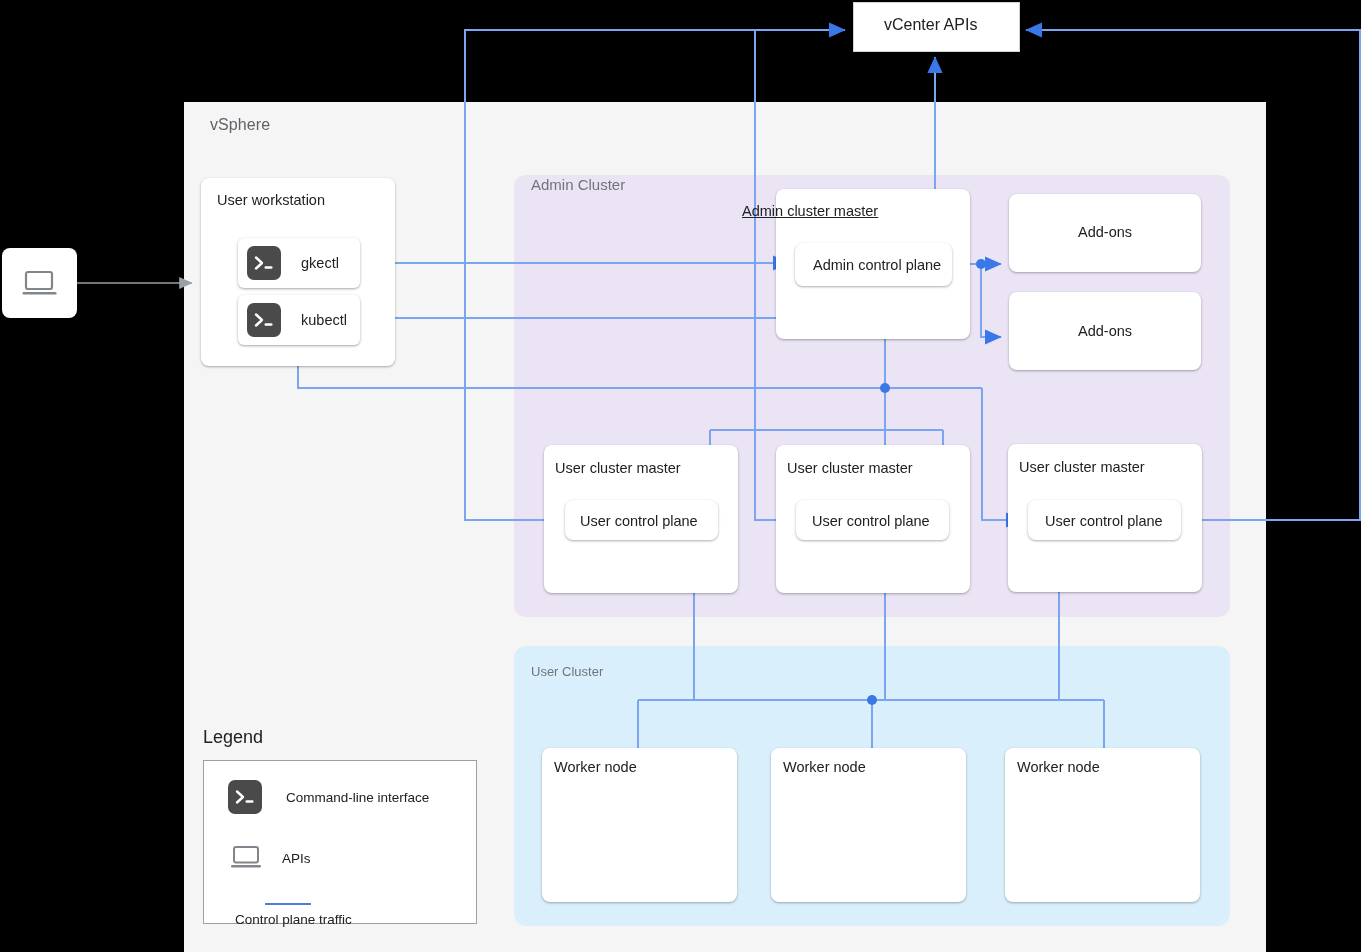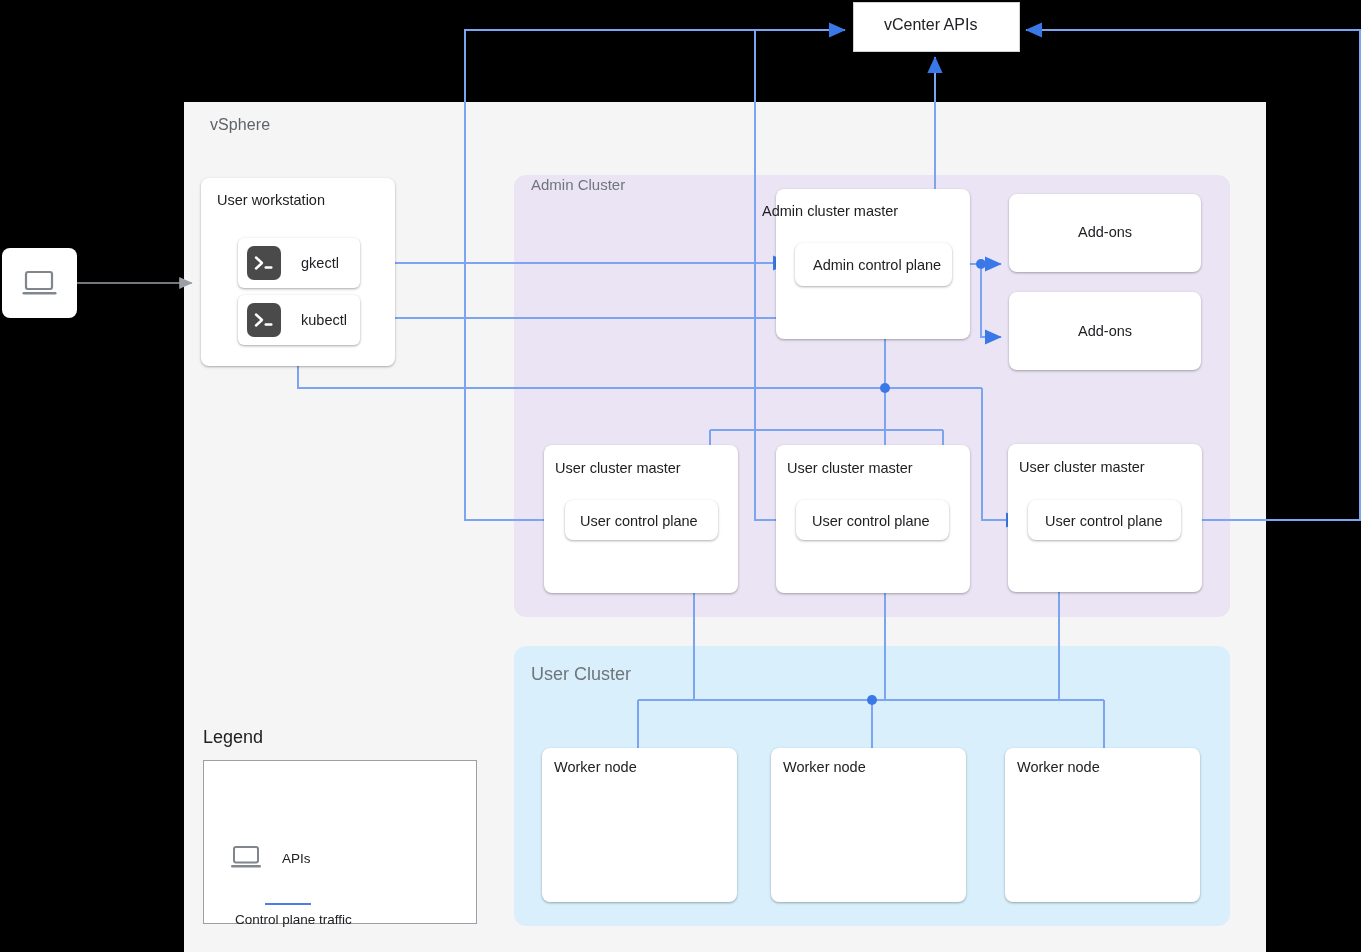--- a/index.html
+++ b/index.html
@@ -19,21 +19,21 @@
     background:#eae4f4;border-radius:12px;
   }
   .admin-cluster-label{
     position:absolute;left:531px;top:176px;font-size:15px;color:#70757a;
   }
   .user-cluster{
     position:absolute;left:514px;top:646px;width:716px;height:280px;
     background:#d9f0fc;border-radius:12px;
   }
   .user-cluster-label{
-    position:absolute;left:531px;top:664px;font-size:18px;color:#70757a;
+    position:absolute;left:531px;top:664px;font-size:13px;color:#70757a;
   }
 
   
   .card{
     position:absolute;background:#fff;border-radius:8px;
     box-shadow:0 1px 3px rgba(0,0,0,.22), 0 1px 2px rgba(0,0,0,.12);
   }
   .card-title{
     position:absolute;font-size:14.5px;color:#202124;white-space:nowrap;
   }
@@ -165,21 +165,21 @@
     <span class="cli-glyph">
       <svg width="34" height="34" viewBox="0 0 34 34">
         <path d="M9 11.5 L15 17 L9 22.5" fill="none" stroke="#fff" stroke-width="2.4" stroke-linecap="round" stroke-linejoin="round"></path>
         <rect x="17.5" y="20.3" width="8" height="2.4" rx="1.2" fill="#fff"></rect>
       </svg>
     </span>
     <span class="cli-text">gkectl</span>
   </div>
 
   <div class="card" style="left:776px;top:189px;width:194px;height:150px;"></div>
-  <div class="card-title" style="left:762px;top:203px;">Admin cluster master</div>
+  <div class="card-title" style="left:742px;top:203px;text-decoration:underline;">Admin cluster master</div>
   <div class="card" style="left:795px;top:243px;width:157px;height:43px;"></div>
   <div class="card-title" style="left:813px;top:257px;">Admin control plane</div>
 
   <div class="card" style="left:1009px;top:194px;width:192px;height:78px;"></div>
   <div class="card-title" style="left:1078px;top:224px;">Add-ons</div>
 
   <div class="card" style="left:1009px;top:292px;width:192px;height:78px;"></div>
   <div class="card-title" style="left:1078px;top:323px;">Add-ons</div>
 
   <div class="card" style="left:544px;top:445px;width:194px;height:148px;"></div>
@@ -202,20 +202,29 @@
 
   <div class="card" style="left:771px;top:748px;width:195px;height:154px;"></div>
   <div class="card-title" style="left:783px;top:759px;">Worker node</div>
 
   <div class="card" style="left:1005px;top:748px;width:195px;height:154px;"></div>
   <div class="card-title" style="left:1017px;top:759px;">Worker node</div>
 
   <div class="legend-title">Legend</div>
   <div class="legend-box"></div>
 
+  <div class="legend-row" style="left:228px;top:780px;">
+    <span class="cli-glyph" style="margin-left:0;">
+      <svg width="34" height="34" viewBox="0 0 34 34">
+        <path d="M9 11.5 L15 17 L9 22.5" fill="none" stroke="#fff" stroke-width="2.4" stroke-linecap="round" stroke-linejoin="round"></path>
+        <rect x="17.5" y="20.3" width="8" height="2.4" rx="1.2" fill="#fff"></rect>
+      </svg>
+    </span>
+    <span class="legend-label" style="margin-left:24px;">Command-line interface</span>
+  </div>
 
   <div class="legend-row" style="left:230px;top:845px;">
     <span style="display:inline-block;width:34px;height:26px;">
       <svg width="34" height="26" viewBox="0 0 34 26">
         <rect x="4" y="2" width="24" height="15.5" rx="2" fill="#fff" stroke="#80868b" stroke-width="2"></rect>
         <rect x="1" y="20" width="30" height="2.4" rx="1.2" fill="#80868b"></rect>
       </svg>
     </span>
     <span class="legend-label" style="margin-left:18px;">APIs</span>
   </div>

